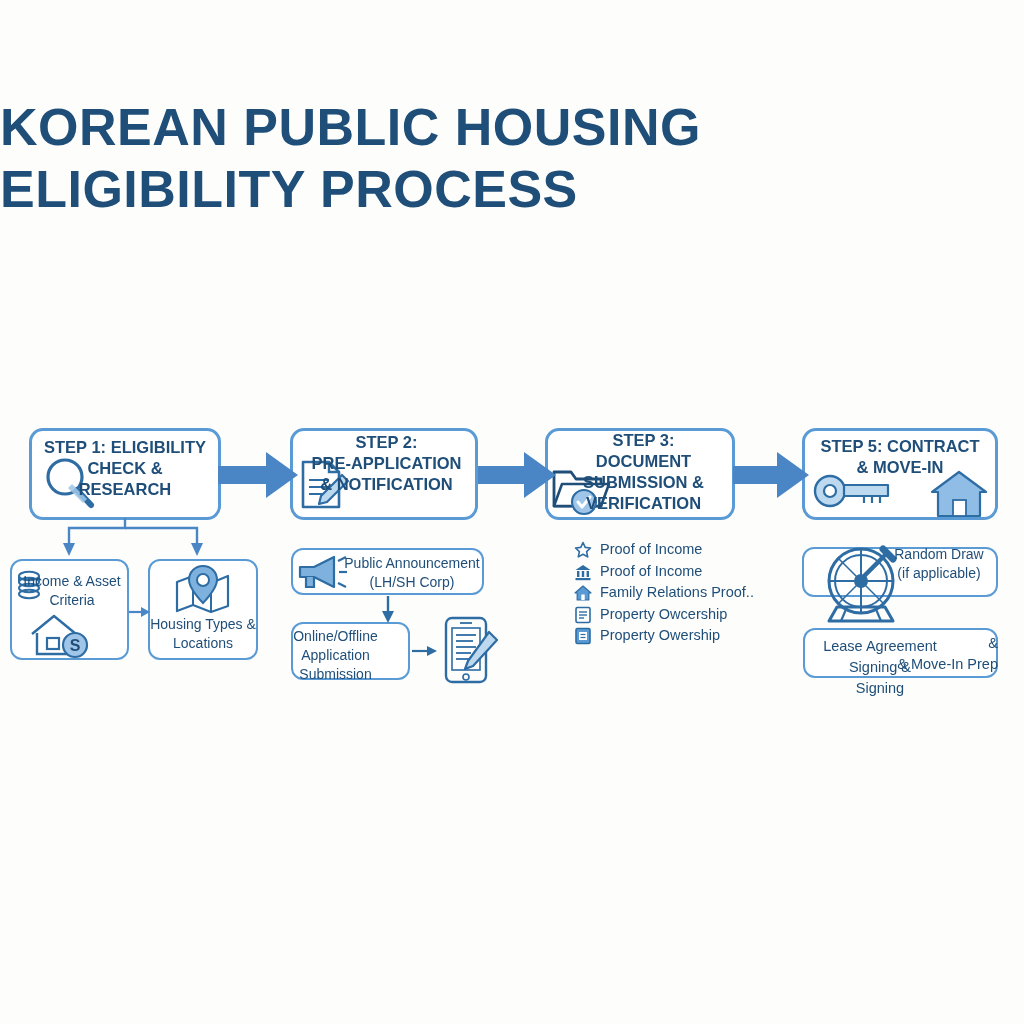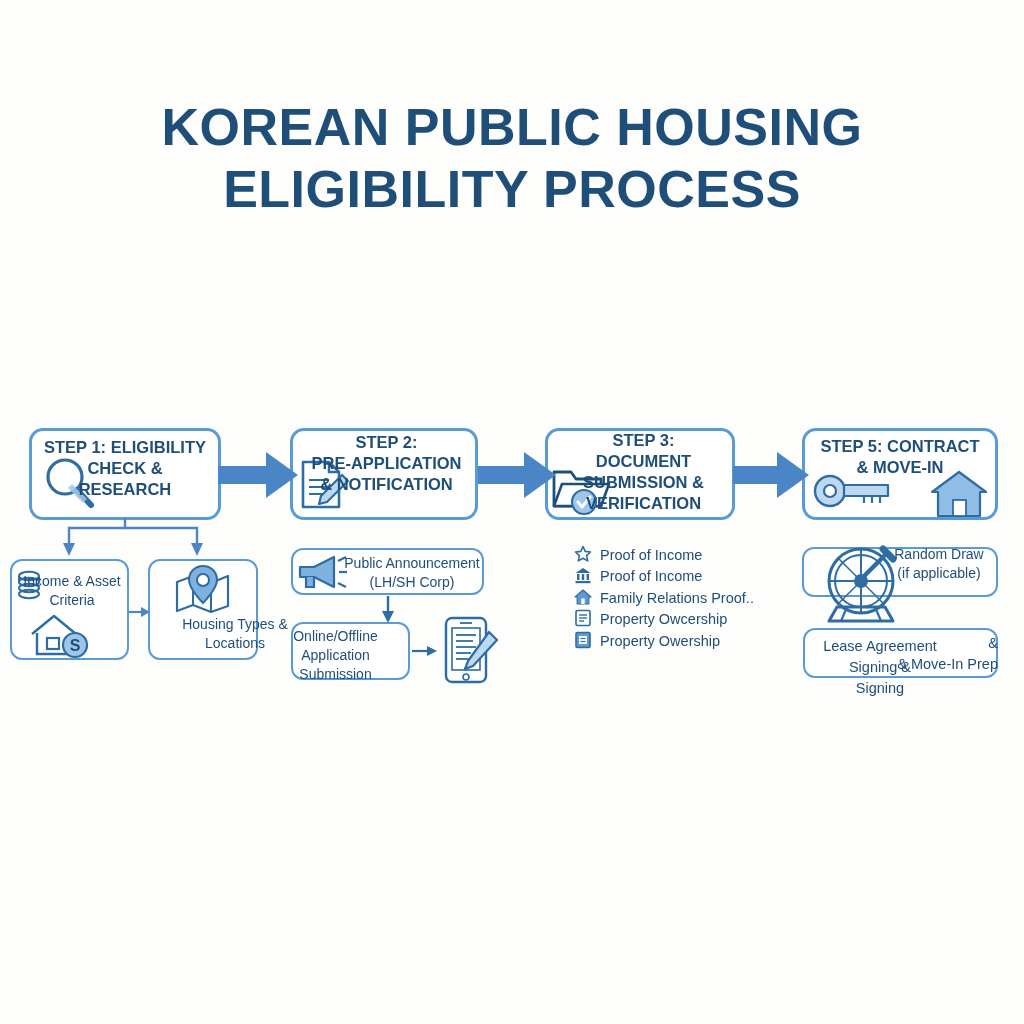--- a/index.html
+++ b/index.html
@@ -20,21 +20,20 @@
     width: 1024px;
     height: 1024px;
   }
 
   
   .title {
     position: absolute;
     left: 0;
     top: 96px;
     width: 1024px;
-    text-align: center;
     color: #1f4e79;
     font-weight: bold;
     font-size: 52px;
     letter-spacing: 0.5px;
     line-height: 62px;
     font-stretch: condensed;
   }
   .title .line {
     display: block;
     white-space: nowrap;
@@ -91,21 +90,21 @@
     z-index: 3;
   }
 
   
   .doc-list {
     position: absolute;
     z-index: 4;
   }
   .doc-item {
     display: flex;
-    align-items: flex-end;
+    align-items: flex-start;
     height: 21.5px;
     color: #1f4e79;
     font-size: 14.5px;
     white-space: nowrap;
   }
   .doc-item .di-icon {
     width: 18px;
     height: 18px;
     margin-right: 8px;
     flex: 0 0 18px;
@@ -196,21 +195,21 @@
   <div class="sub-box" style="left:148px; top:559px; width:110px; height:101px;"></div>
   <div class="icon-layer" style="left:173px; top:564px;">
     <svg width="60" height="50" viewBox="0 0 60 50">
       <path d="M4,18 L20,12 L38,19 L55,12 L55,42 L38,48 L20,41 L4,47 Z" fill="none" stroke="#2e6ca4" stroke-width="2.2" stroke-linejoin="round"></path>
       <path d="M20,12 L20,41" fill="none" stroke="#2e6ca4" stroke-width="2"></path>
       <path d="M38,19 L38,48" fill="none" stroke="#2e6ca4" stroke-width="2"></path>
       <path d="M30,2 C22,2 16,8 16,16 C16,25 30,39 30,39 C30,39 44,25 44,16 C44,8 38,2 30,2 Z" fill="#7eb1dd" stroke="#2e6ca4" stroke-width="2"></path>
       <circle cx="30" cy="16" r="6" fill="#ffffff" stroke="#2e6ca4" stroke-width="2"></circle>
     </svg>
   </div>
-  <div class="sub-label" style="left:148px; top:615px; width:110px;padding-left:32px;">Housing Types &amp;
+  <div class="sub-label" style="left:148px; top:615px; width:110px;">Housing Types &amp;
 Locations</div>
 
   <div class="step-box" style="left:290px; top:428px; width:188px; height:92px;"></div>
 
   <div class="icon-layer" style="left:299px; top:459px;">
     <svg width="50" height="52" viewBox="0 0 50 52">
       <path d="M4,3 L30,3 L40,13 L40,48 L4,48 Z" fill="none" stroke="#2e6ca4" stroke-width="2.6" stroke-linejoin="round"></path>
       <path d="M30,3 L30,13 L40,13" fill="none" stroke="#2e6ca4" stroke-width="2.4"></path>
       <line x1="10" y1="21" x2="30" y2="21" stroke="#2e6ca4" stroke-width="2"></line>
       <line x1="10" y1="28" x2="30" y2="28" stroke="#2e6ca4" stroke-width="2"></line>

